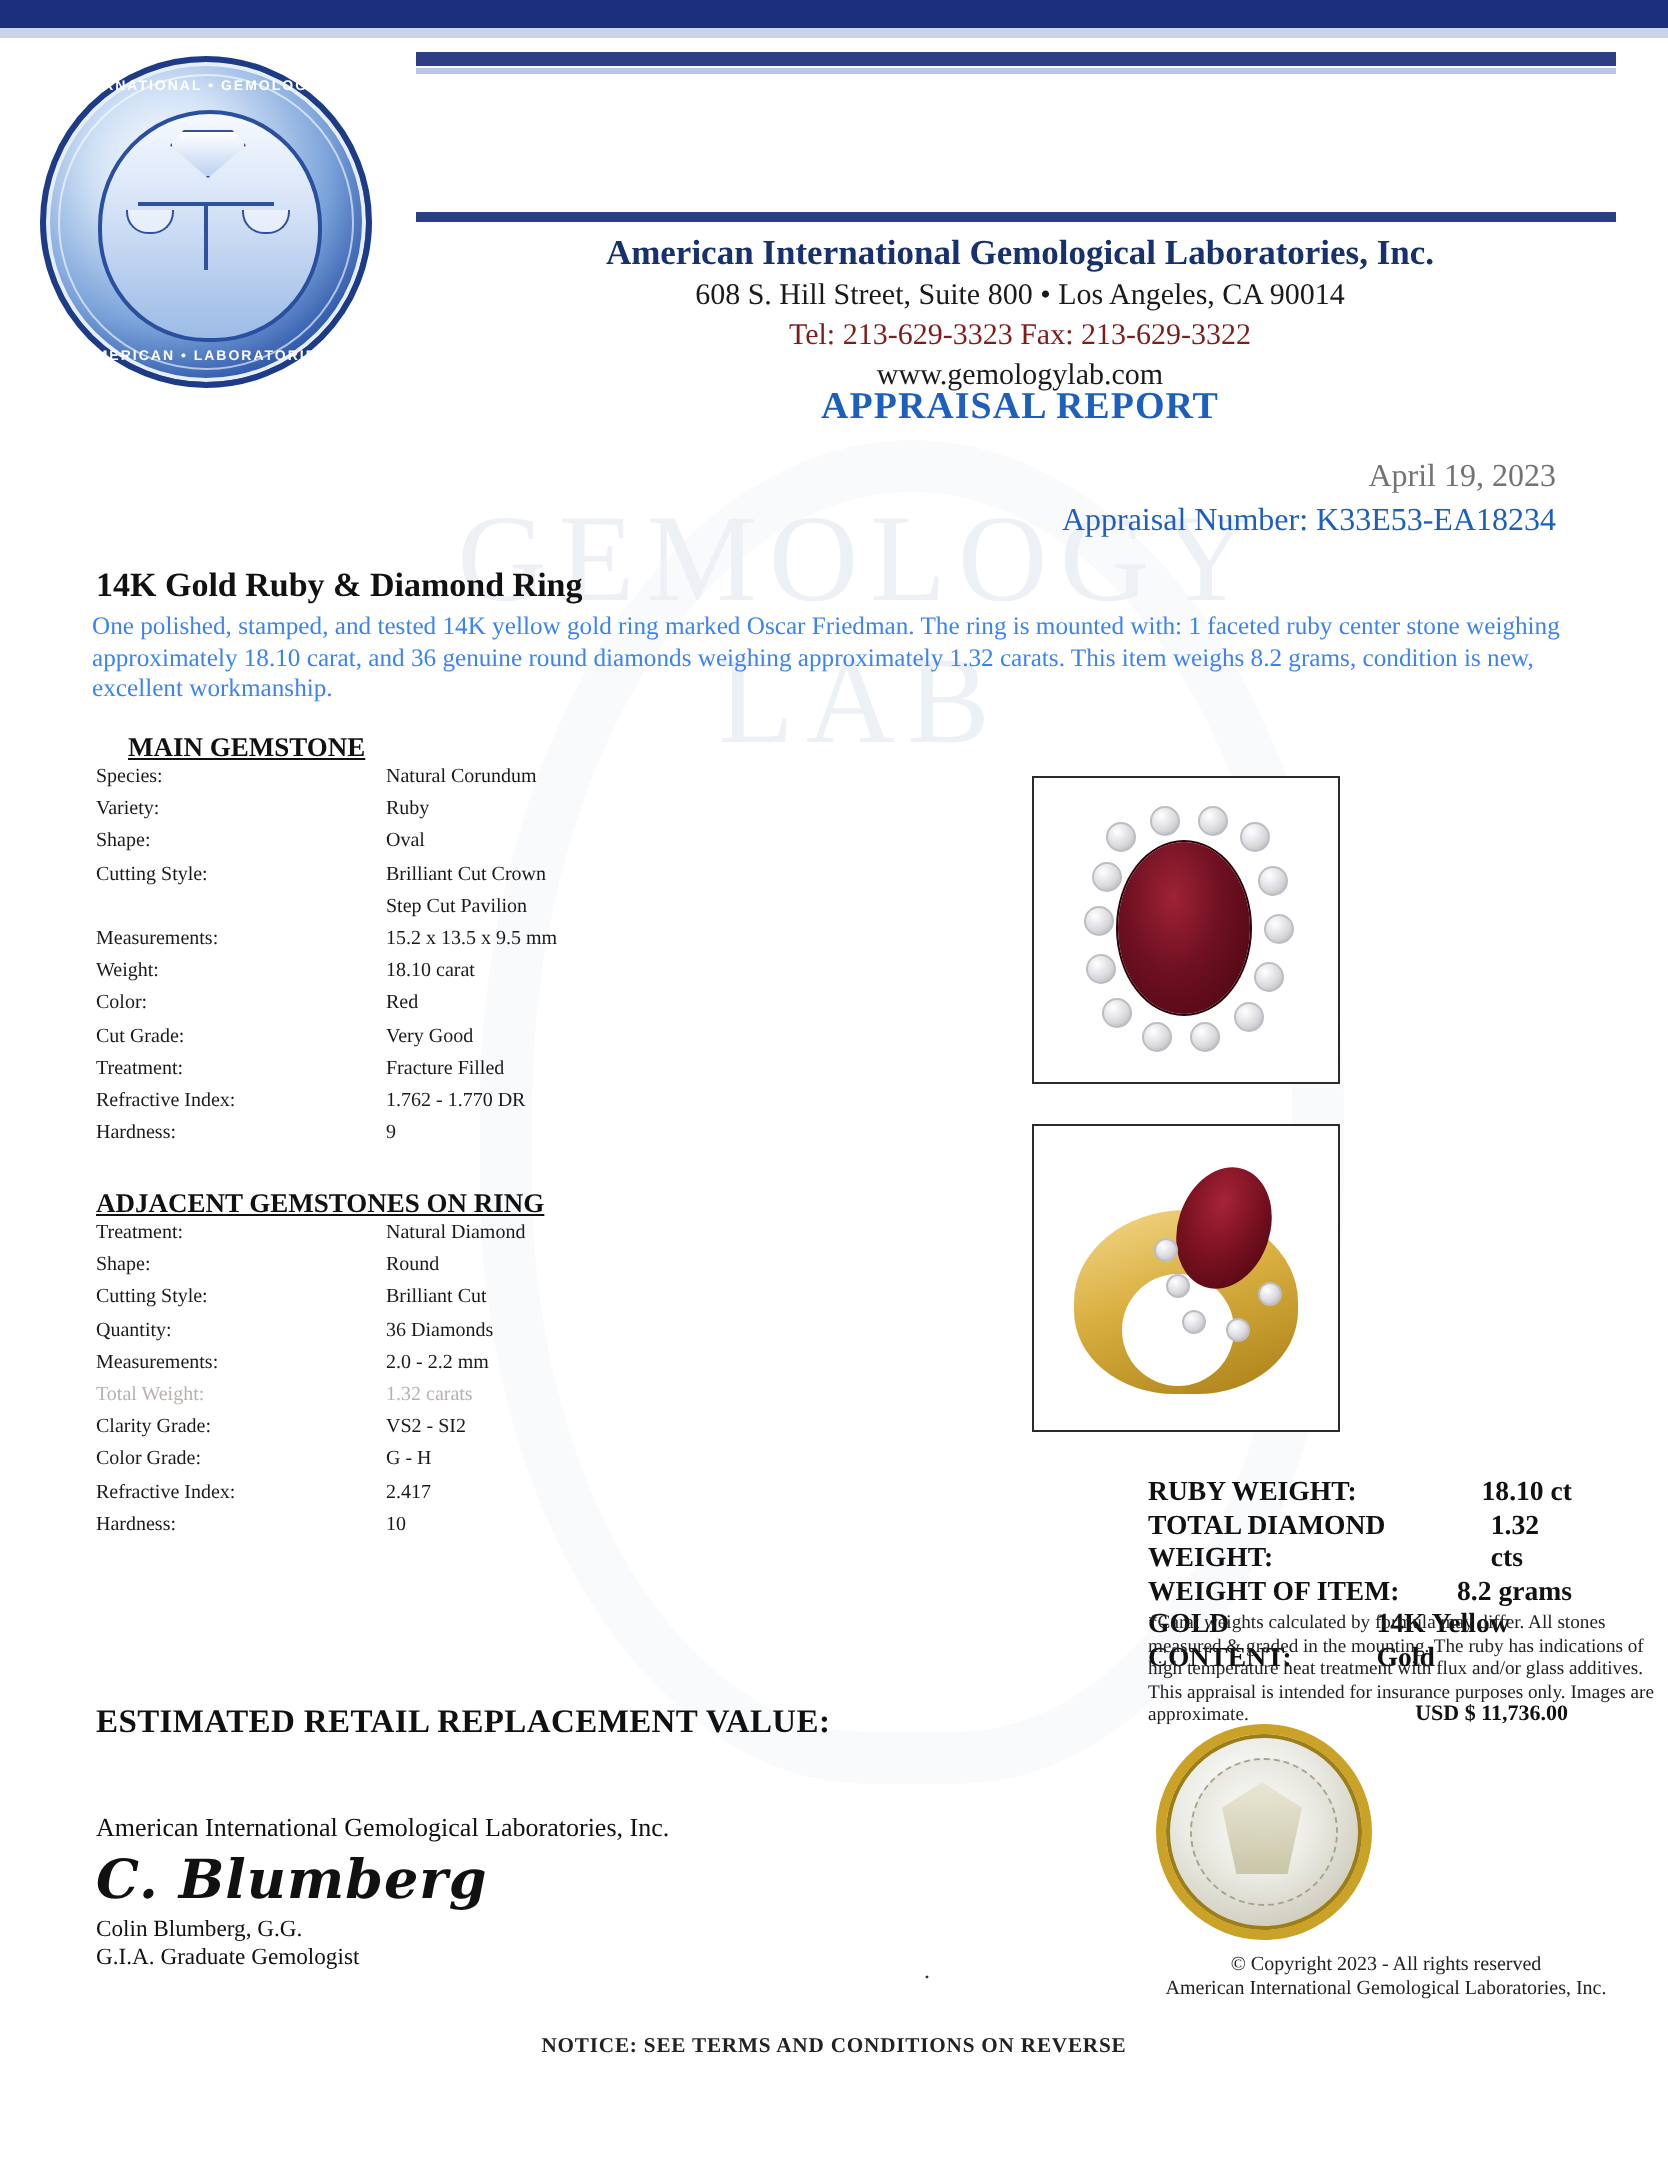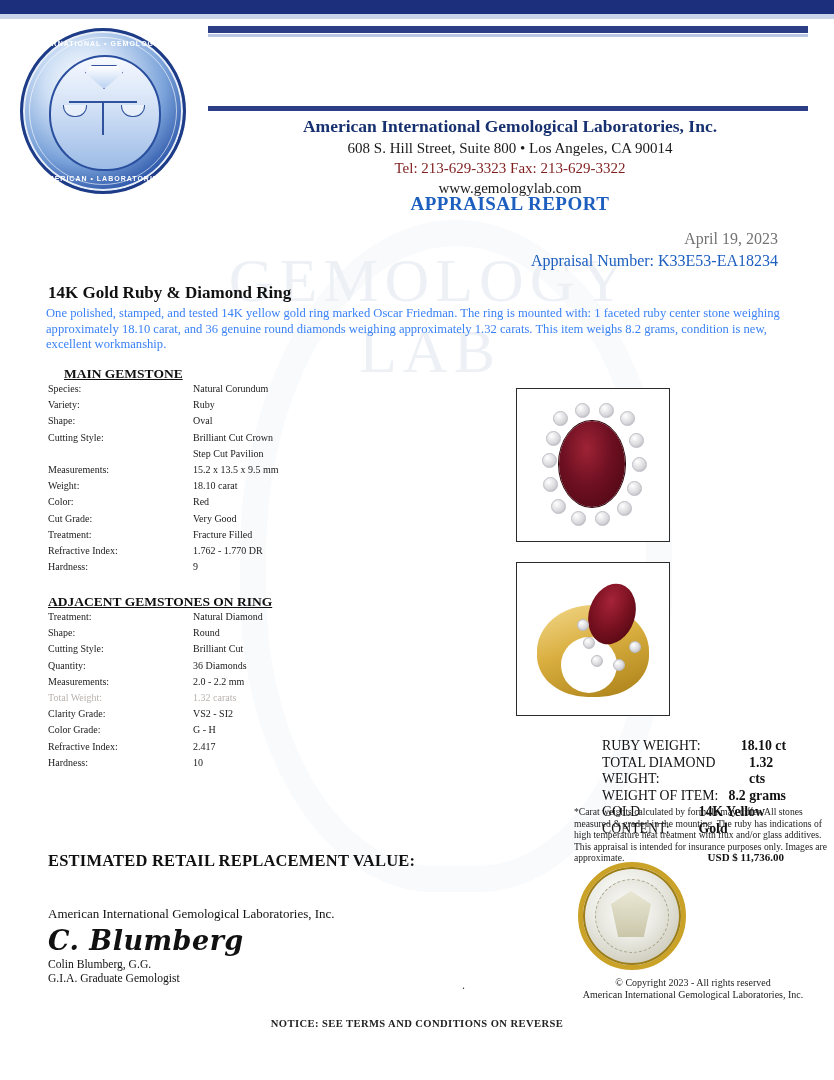--- a/index.html
+++ b/index.html
@@ -323,21 +323,21 @@
     position: absolute;
     left: 574px; top: 738px;
     width: 212px;
     font-size: 13.8px;
   }
   .summary .row {
     display: flex;
     justify-content: space-between;
     line-height: 16.5px;
   }
-  .summary .row .lbl { font-weight: normal; margin-left: 28px; }
+  .summary .row .lbl { font-weight: bold; }
   .summary .row .val { font-weight: bold; }
   .fineprint {
     position: absolute;
     left: 574px; top: 806px;
     width: 258px;
     font-size: 9.6px;
     line-height: 11.6px;
     color: #222;
   }
 

